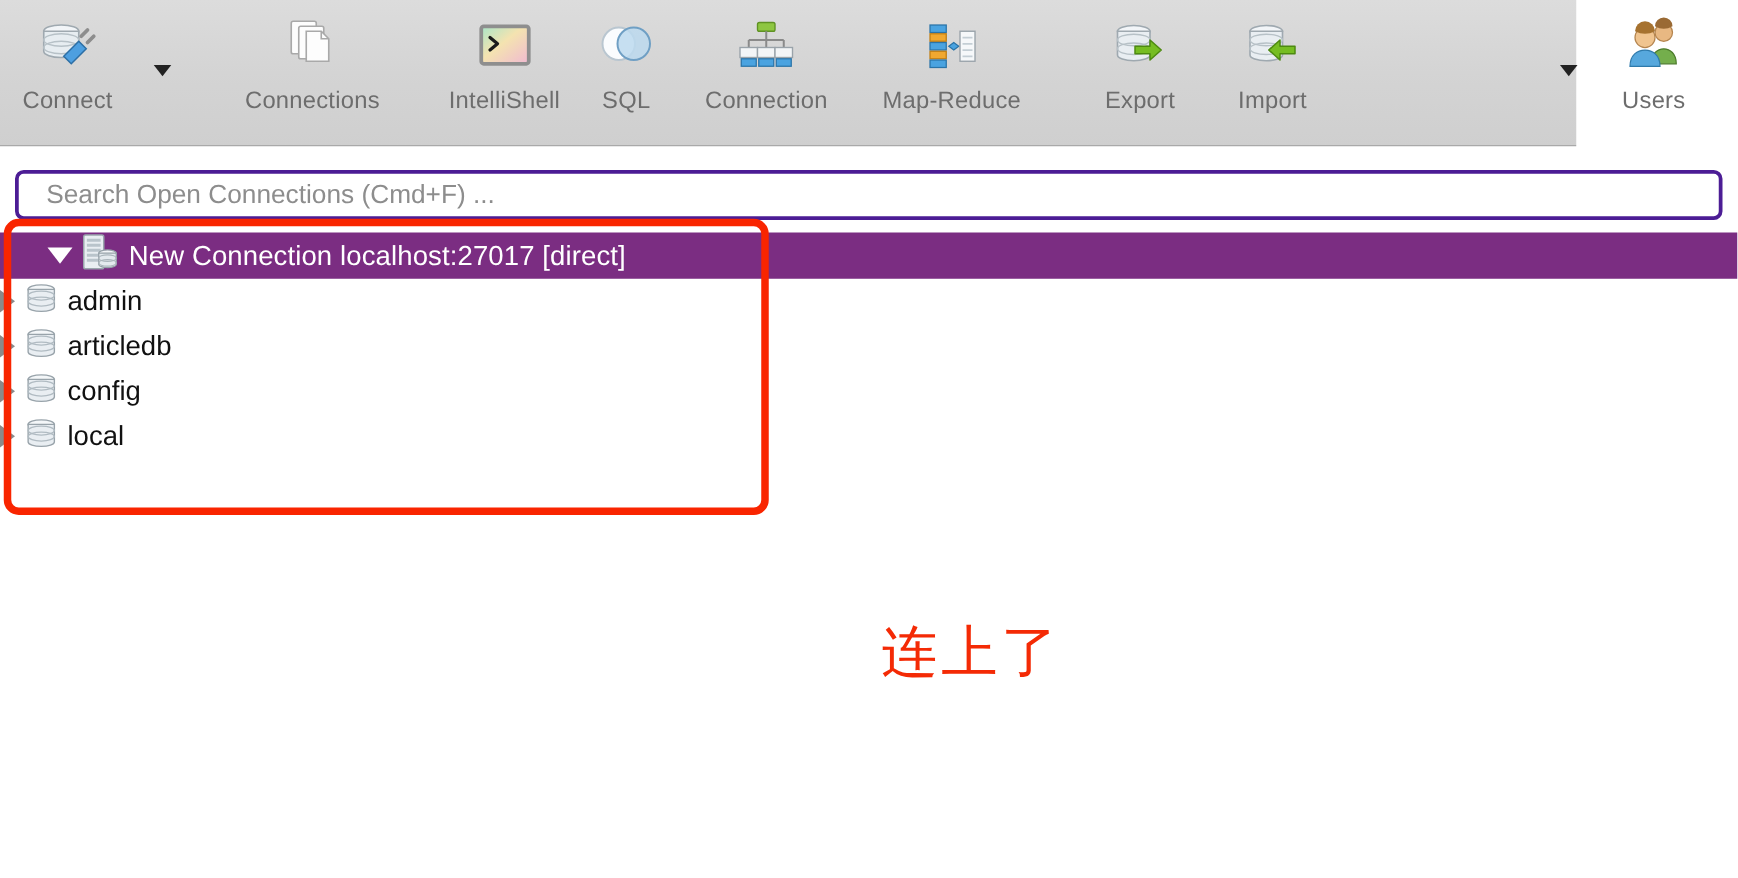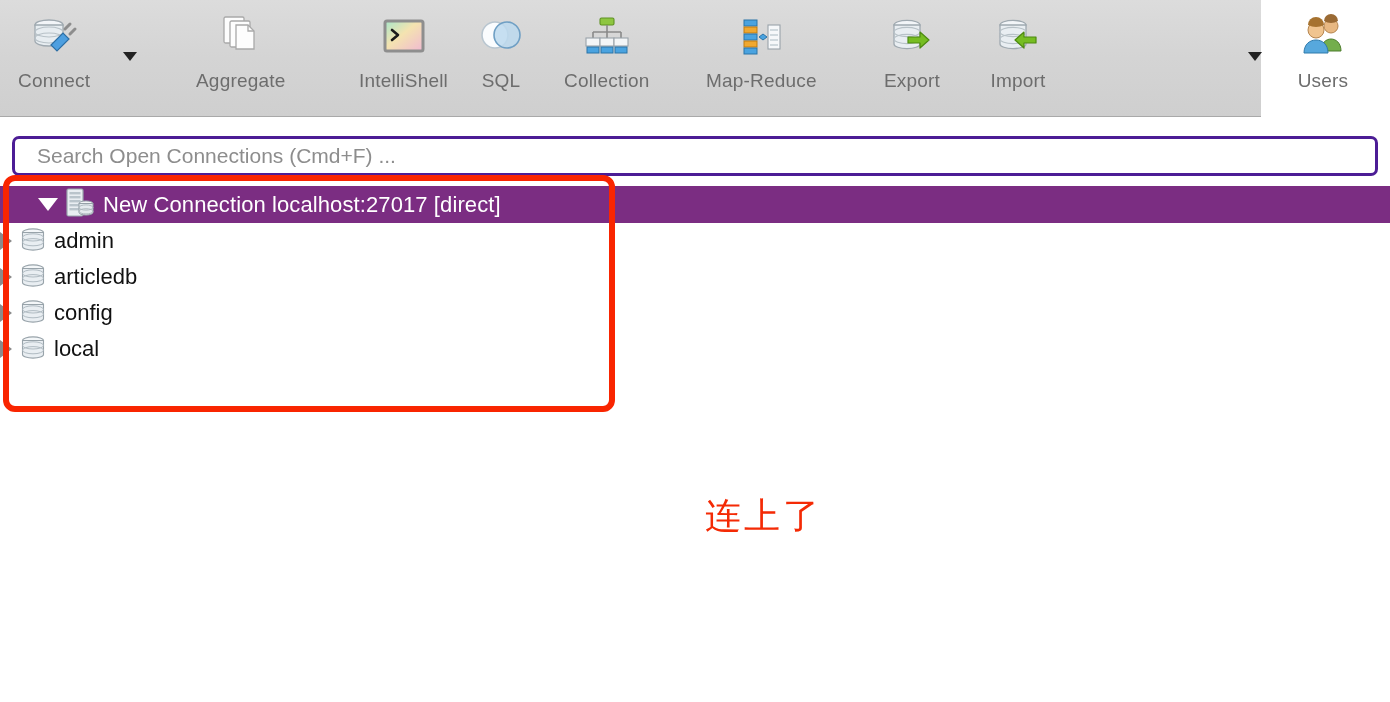--- a/index.html
+++ b/index.html
@@ -79,21 +79,21 @@
   .db-name{font-size:22px;color:#111;margin-left:8px;white-space:nowrap;}
 
   
   #redbox{
     position:absolute;left:3px;top:175px;width:612px;height:237px;
     border:6px solid #f92500;border-radius:12px;
     box-sizing:border-box;pointer-events:none;
   }
   #cn-note{
     position:absolute;left:705px;top:492px;
-    font-size:36px;color:#f42a05;
+    font-size:45px;color:#f42a05;
     font-family:"DejaVu Sans","Liberation Sans",sans-serif;
     letter-spacing:3px;white-space:nowrap;
   }
 </style>
 </head>
 <body>
 
 <div id="toolbar">
     <div class="tb-item" style="left: 18px;">
       <div class="tb-ico">
@@ -115,21 +115,21 @@
       <div class="tb-ico">
         <svg width="54" height="50" viewBox="0 0 54 50">
           <g fill="#fdfdfd" stroke="#a9a9a9" stroke-width="1.3">
         <rect x="10" y="4" width="20" height="26" rx="1.5"></rect>
         <rect x="16" y="8" width="20" height="26" rx="1.5"></rect>
         <path d="M22 12 h12 l6 6 v18 h-18 z"></path>
           </g>
         <path d="M34 12 v6 h6" fill="none" stroke="#a9a9a9" stroke-width="1.3"></path>
         </svg>
       </div>
-      <div class="tb-label">Aggregate</div>
+      <div class="tb-label">Connections</div>
     </div>
     <div class="tb-item" style="left: 335px; margin-left: 24px;">
       <div class="tb-ico">
         <svg width="54" height="50" viewBox="0 0 54 50">
           <defs>
             <linearGradient id="ishell" x1="0" y1="0" x2="1" y2="1">
         <stop offset="0%" stop-color="#a8e6c9"></stop>
               <stop offset="45%" stop-color="#f4e3b0"></stop>
         <stop offset="100%" stop-color="#f0b9d2"></stop>
             </linearGradient>
@@ -157,21 +157,21 @@
         <g>
           <rect x="6" y="25" width="14" height="8" fill="#f3f5f7" stroke="#9aa3aa" stroke-width="1.1"></rect>
           <rect x="20" y="25" width="14" height="8" fill="#f3f5f7" stroke="#9aa3aa" stroke-width="1.1"></rect>
           <rect x="34" y="25" width="14" height="8" fill="#f3f5f7" stroke="#9aa3aa" stroke-width="1.1"></rect>
           <rect x="7" y="34" width="12" height="6" fill="#4aa3e0" stroke="#2a74a8" stroke-width="1"></rect>
           <rect x="21" y="34" width="12" height="6" fill="#4aa3e0" stroke="#2a74a8" stroke-width="1"></rect>
           <rect x="35" y="34" width="12" height="6" fill="#4aa3e0" stroke="#2a74a8" stroke-width="1"></rect>
         </g>
         </svg>
       </div>
-      <div class="tb-label">Collection</div>
+      <div class="tb-label">Connection</div>
     </div>
     <div class="tb-item" style="left: 706px;">
       <div class="tb-ico">
         <svg width="54" height="50" viewBox="0 0 54 50">
           <g>
         <rect x="10" y="7" width="13" height="6" fill="#4aa3e0" stroke="#2a74a8" stroke-width="1"></rect>
         <rect x="10" y="14" width="13" height="6" fill="#f0a830" stroke="#bf7d12" stroke-width="1"></rect>
         <rect x="10" y="21" width="13" height="6" fill="#4aa3e0" stroke="#2a74a8" stroke-width="1"></rect>
         <rect x="10" y="28" width="13" height="6" fill="#f0a830" stroke="#bf7d12" stroke-width="1"></rect>
         <rect x="10" y="35" width="13" height="6" fill="#4aa3e0" stroke="#2a74a8" stroke-width="1"></rect>

